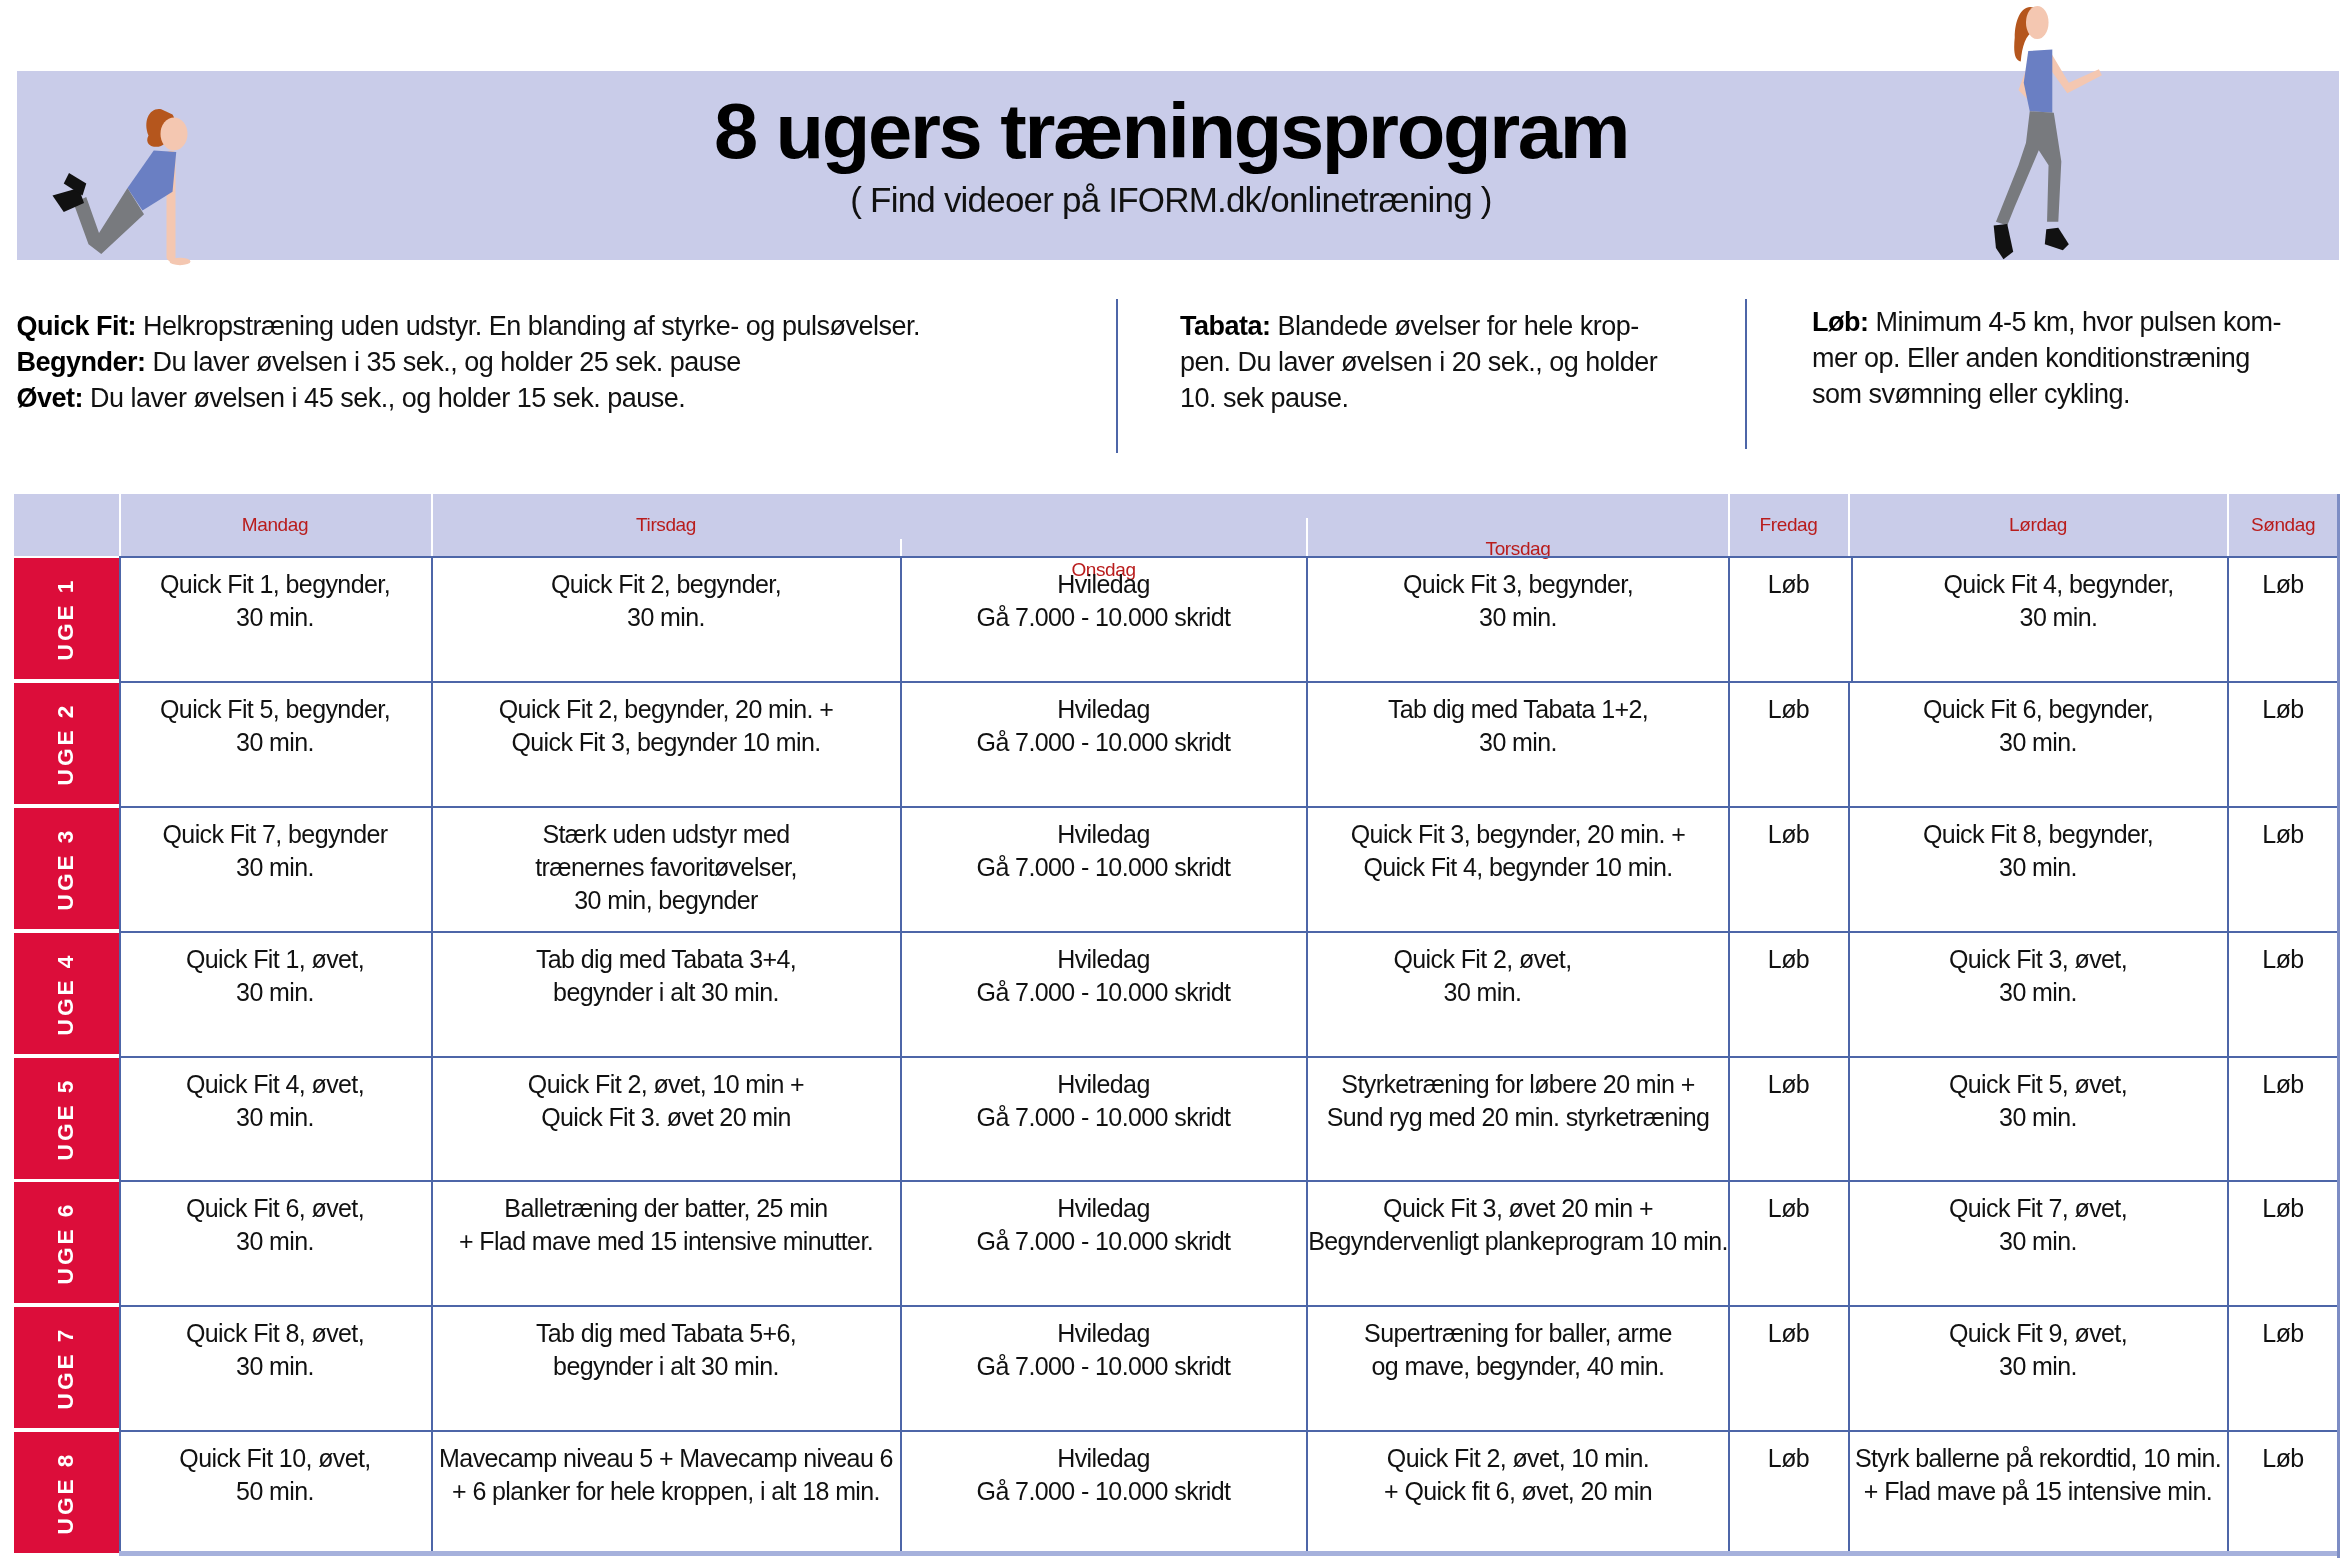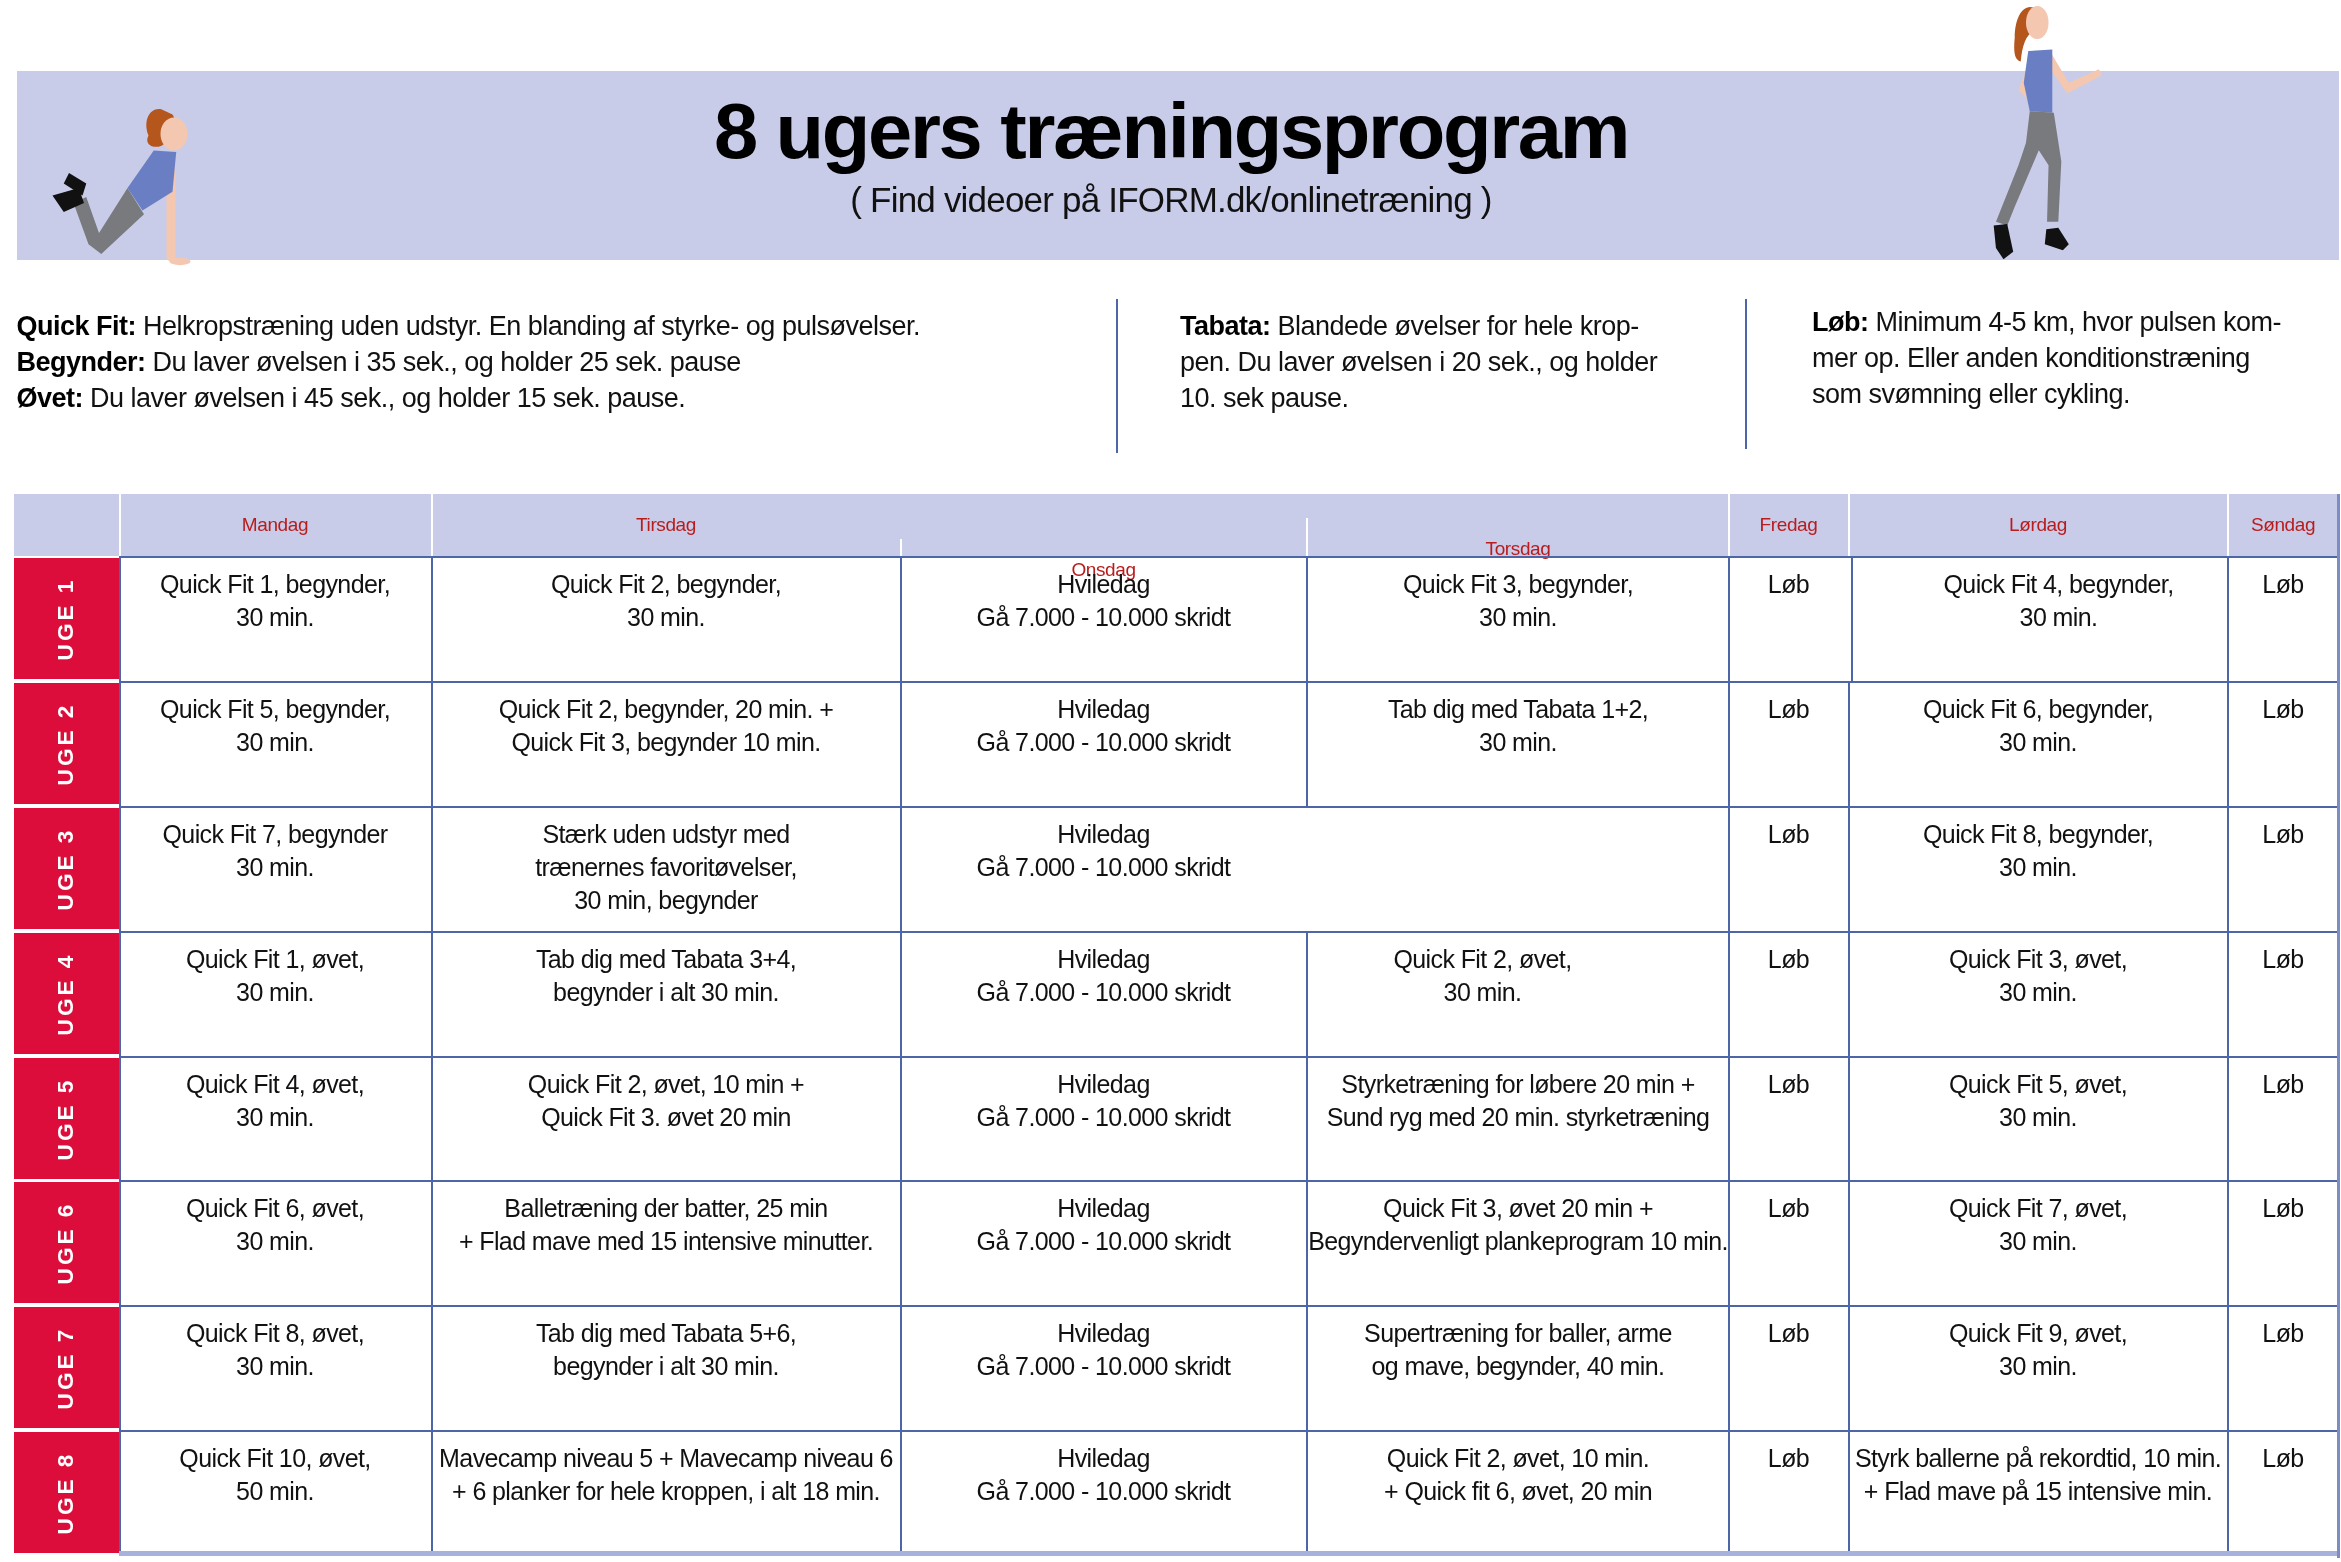--- a/index.html
+++ b/index.html
@@ -166,20 +166,22 @@
         <span>UGE 3</span>
       </div>
     <div class="row-line"></div>
     <div class="cell" style="left:105px;width:311px;">Quick Fit 7, begynder
 30 min.</div>
     <div class="cell" style="left:417px;width:469px;">Stærk uden udstyr med
 trænernes favoritøvelser,
 30 min, begynder</div>
     <div class="cell" style="left:886px;width:406px;">Hviledag
 Gå 7.000 - 10.000 skridt</div>
+    <div class="cell" style="left:1292px;width:423px;">Quick Fit 3, begynder, 20 min. +
+Quick Fit 4, begynder 10 min.</div>
     <div class="cell" style="left:1714px;width:120px;">Løb</div>
     <div class="cell" style="left:1834px;width:379px;">Quick Fit 8, begynder,
 30 min.</div>
     <div class="cell" style="left:2213px;width:111px;">Løb</div>
   </div>
 
   <div class="week-row" style="top:437px;">
     <div class="week-label">
         <span>UGE 4</span>
       </div>

